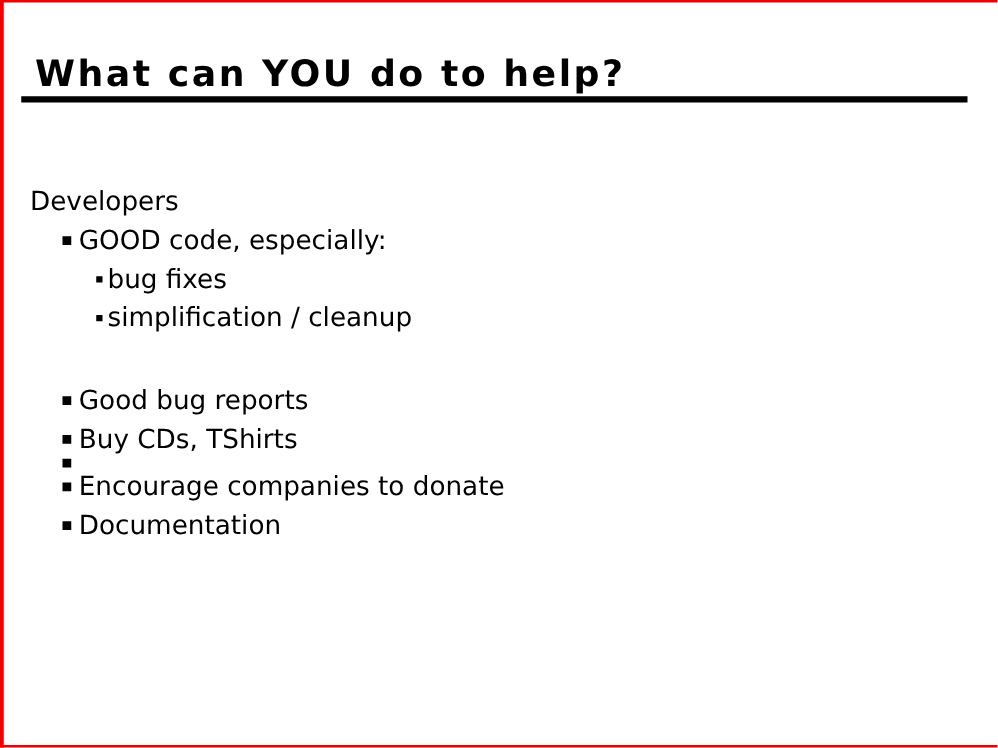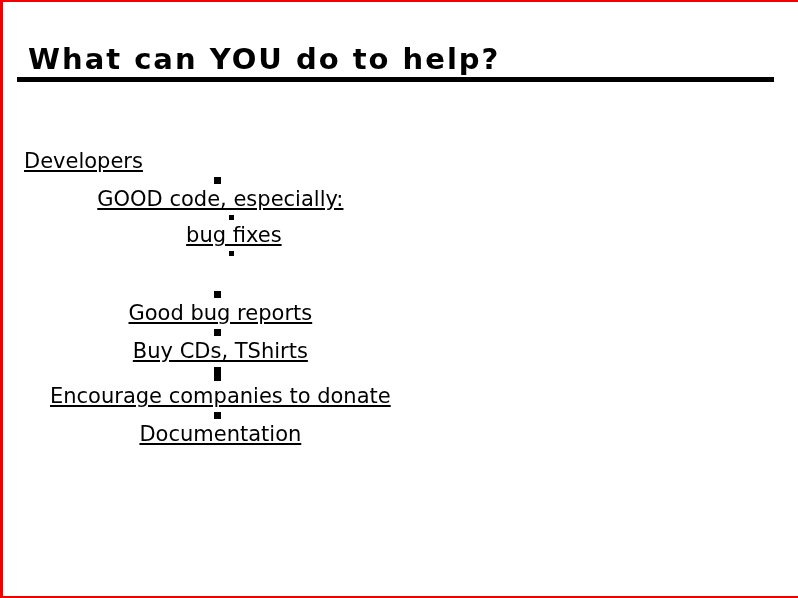--- a/index.html
+++ b/index.html
@@ -26,30 +26,28 @@
   .title-rule {
     position: absolute;
     left: 17px; top: 77px;
     width: 757px; height: 5px;
   }
 
   .slide-body {
     position: absolute;
     left: 24px; top: 146px;
     font-size: 21px;
-    text-decoration: underline;
   }
   .section + .section { margin-top: 35px; }
   .section-heading { line-height: 31px; white-space: nowrap; }
   .bullet-item {
     display: flex;
     align-items: center;
     line-height: 31px;
     white-space: nowrap;
-    flex-direction: column;
   }
   .bullet-item.level-1 { padding-left: 26px; }
   .bullet-item.level-2 { padding-left: 53px; }
   .bullet-square {
     flex: 0 0 auto;
     background: #000;
     display: inline-block;
   }
   .level-1 .bullet-square { width: 7px; height: 7px; margin-right: 6px; }
   .level-2 .bullet-square { width: 5px; height: 5px; margin-right: 4px; }
@@ -70,20 +68,21 @@
       <div class="bullet-item level-1">
         <span class="bullet-square"></span>
         <span>GOOD code, especially:</span>
       </div>
       <div class="bullet-item level-2">
         <span class="bullet-square"></span>
         <span>bug fixes</span>
       </div>
       <div class="bullet-item level-2">
         <span class="bullet-square"></span>
+        <span>simplification / cleanup</span>
       </div>
     </div>
     <div class="section">
       <div class="bullet-item level-1">
         <span class="bullet-square"></span>
         <span>Good bug reports</span>
       </div>
       <div class="bullet-item level-1">
         <span class="bullet-square"></span>
         <span>Buy CDs, TShirts</span>

